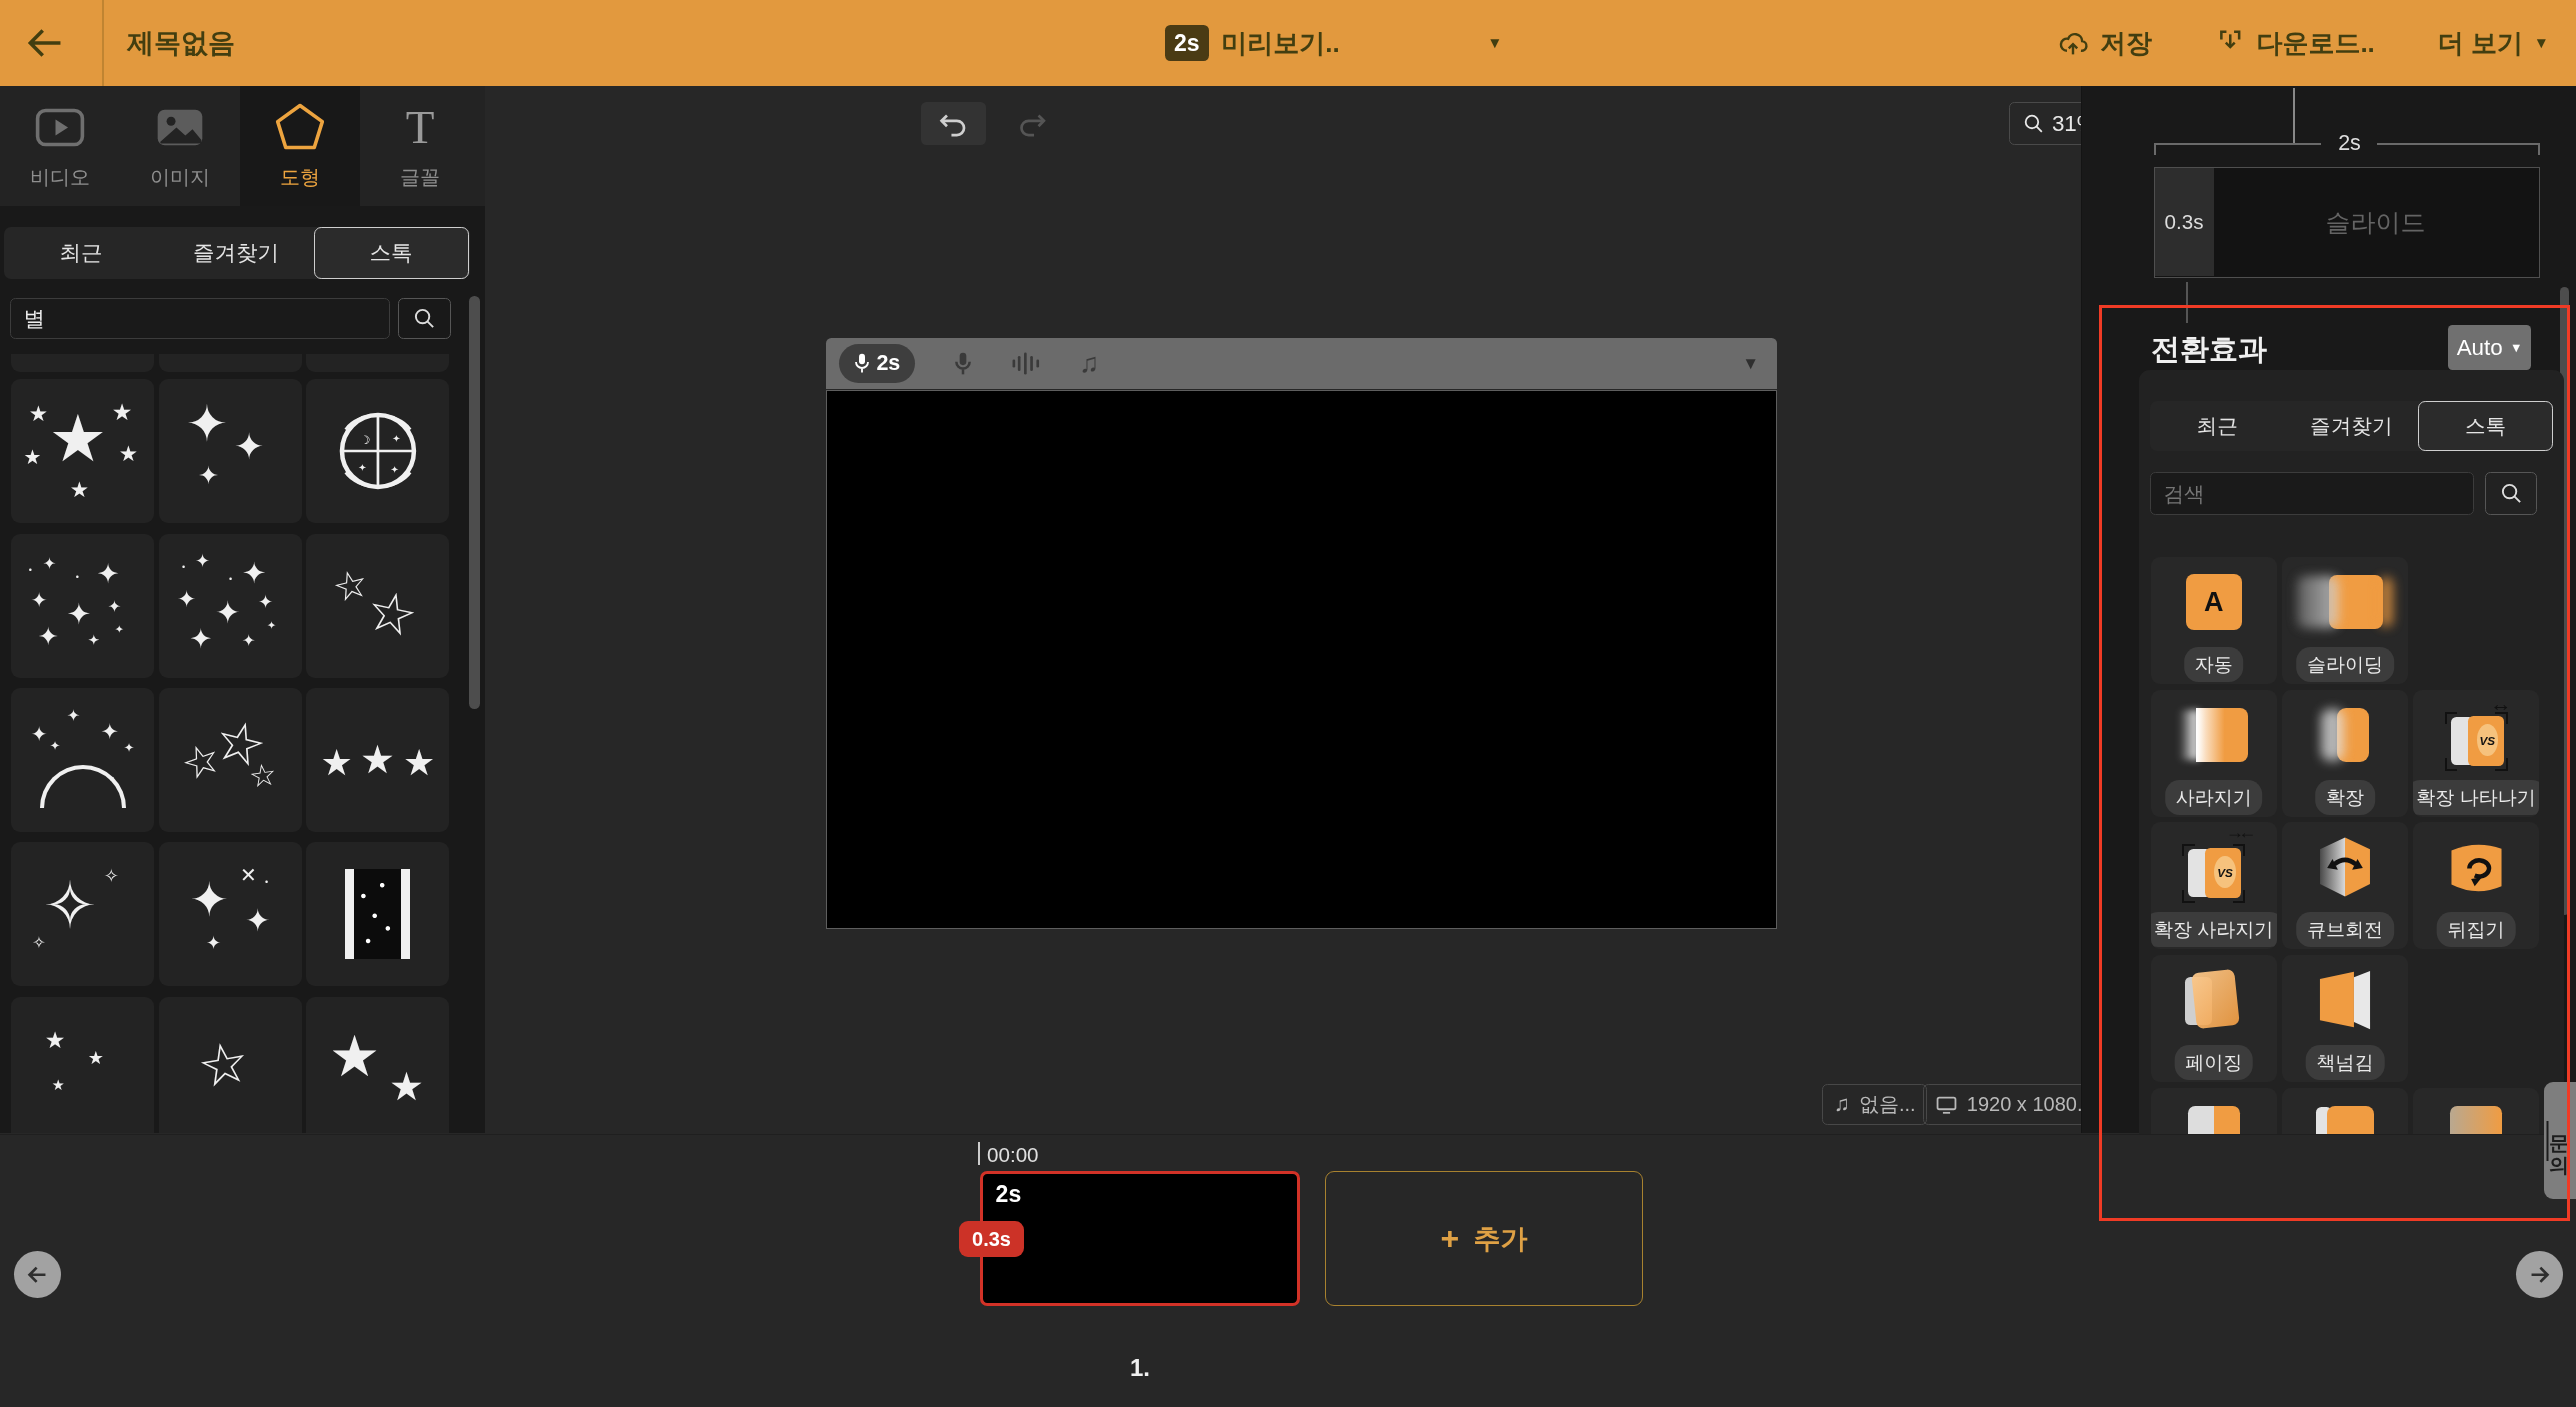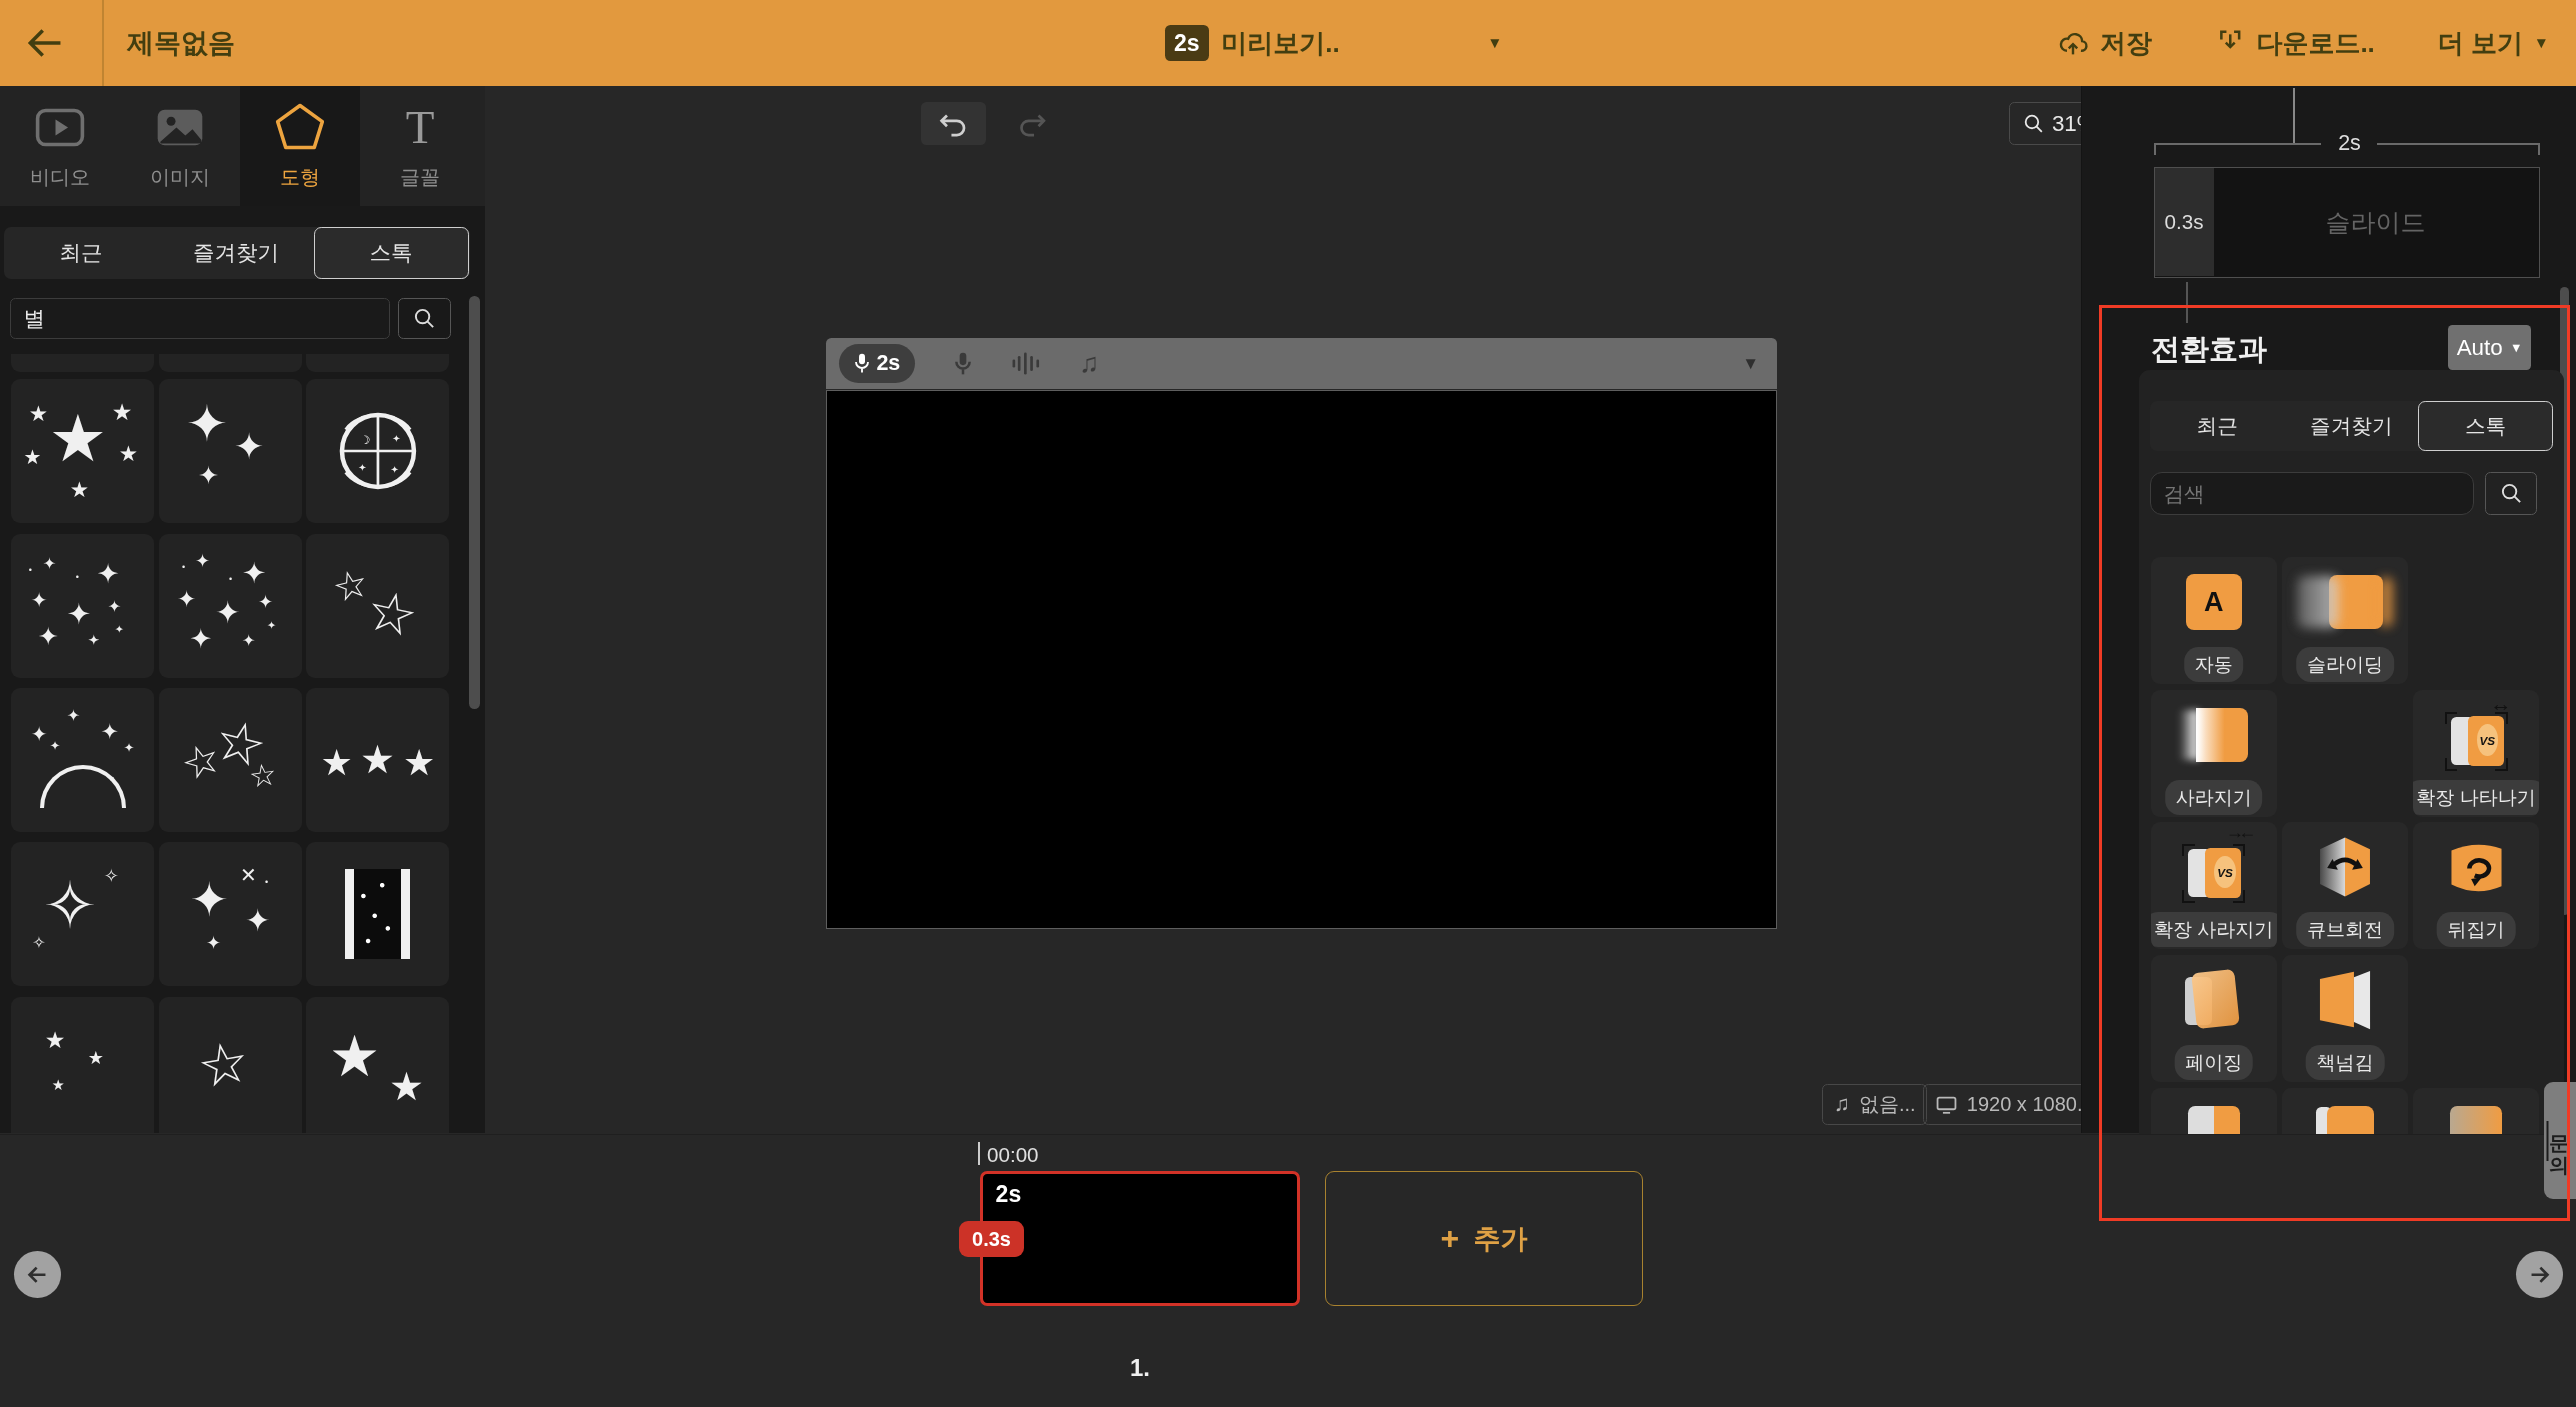--- a/index.html
+++ b/index.html
@@ -386,21 +386,21 @@
   <span>Auto</span>
   <span style="font-size:12.6px;">▼</span>
 </div>
 
 <div class="trans-container">
   <div class="seg" style="left:10.8px;top:31px;width:403px;height:50px;">
     <div class="seg-cell" style="width:135px;font-size:20.6px;">최근</div>
     <div class="seg-cell" style="width:134px;font-size:20.6px;">즐겨찾기</div>
     <div class="seg-cell sel" style="width:135px;font-size:20.6px;">스톡</div>
   </div>
-  <input class="search-input" style="left: 10.8px; top: 102px; width: 324px; height: 43px; font-size: 20.6px; border-radius: 12px;" placeholder="검색">
+  <input class="search-input" style="left: 10.8px; top: 102px; width: 324px; height: 43px; font-size: 20.6px;" placeholder="검색">
   <button class="search-btn" style="left:346px;top:102px;width:52px;height:43px;">
     <svg width="23" height="23" viewBox="0 0 24 24">
         <circle cx="10" cy="10" r="7" fill="none" stroke="#ddd" stroke-width="2"></circle>
         <line x1="15" y1="15" x2="21" y2="21" stroke="#ddd" stroke-width="2"></line>
       </svg>
   </button>
 
   <div class="tr-tile" style="left:11.7px;top:187px;">
     <div class="tr-icon">
       <div class="osq" style="width:56px;height:56px;display:flex;align-items:center;justify-content:center;font-weight:bold;font-size:27px;color:#111;">A</div>
@@ -415,20 +415,27 @@
     </div>
     <div class="tr-pill">슬라이딩</div>
   </div>
 
   <div class="tr-tile" style="left:11.7px;top:320px;">
     <div class="tr-icon">
       <div style="width:20px;height:50px;background:linear-gradient(90deg,rgba(255,255,255,0),#fff);filter:blur(3.6px);margin-right:-3.6px;"></div>
       <div style="width:52px;height:54px;border-radius:0 8px 8px 0;background:linear-gradient(90deg,#fff, #F09C42 55%);"></div>
     </div>
     <div class="tr-pill">사라지기</div>
+  </div>
+  <div class="tr-tile" style="left:143px;top:320px;">
+    <div class="tr-icon">
+      <div class="wsq blur-trail" style="width:23px;height:52px;border-radius:9px;margin-right:-7.2px;"></div>
+      <div class="osq" style="width:32px;height:54px;border-radius:9px;"></div>
+    </div>
+    <div class="tr-pill">확장</div>
   </div>
   <div class="tr-tile" style="left:274px;top:320px;">
     <div class="tr-icon">
       <span class="arr-black" style="position:absolute;left:77px;top:-1.8px;font-size:21.5px;">↔</span>
       <div style="position:relative;width:63px;height:59px;margin-top:12.6px;">
         <div class="bracket-c" style="left:0;top:0;border-right:none;border-bottom:none;"></div>
         <div class="bracket-c" style="right:0;top:0;border-left:none;border-bottom:none;"></div>
         <div class="bracket-c" style="left:0;bottom:0;border-right:none;border-top:none;"></div>
         <div class="bracket-c" style="right:0;bottom:0;border-left:none;border-top:none;"></div>
         <div class="wsq" style="position:absolute;left:6.3px;top:5.4px;width:23px;height:48px;"></div>

